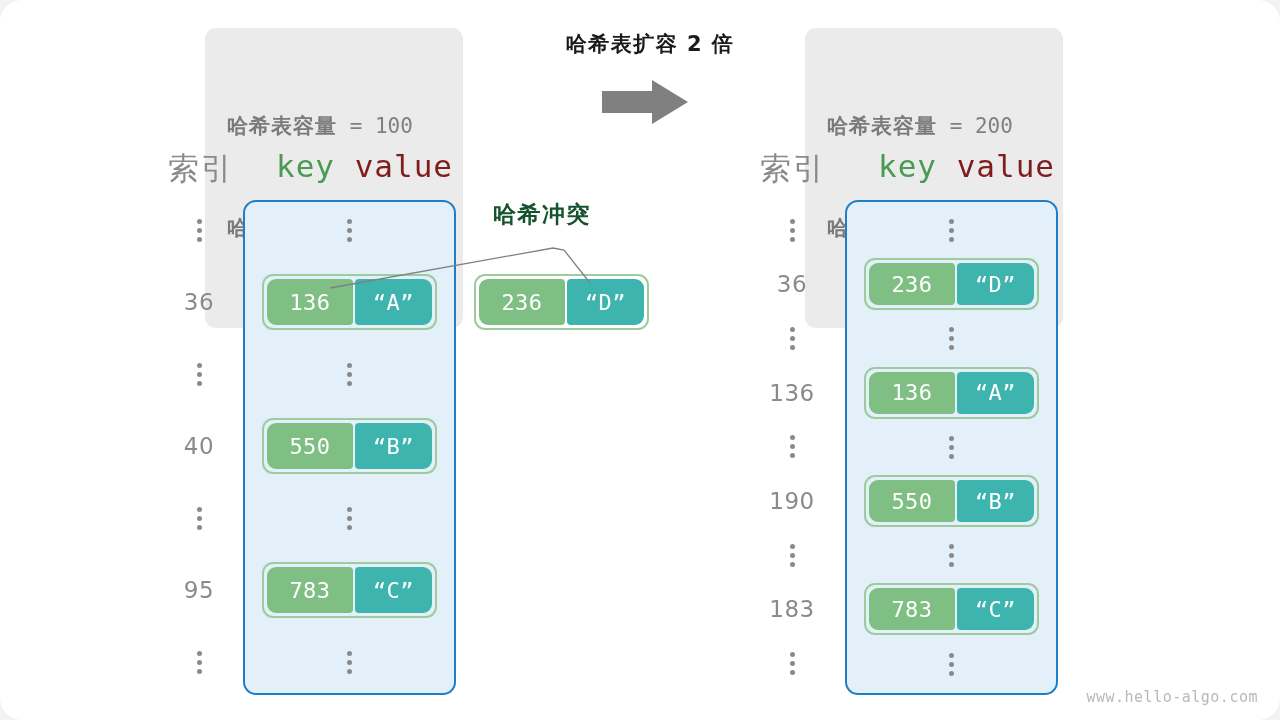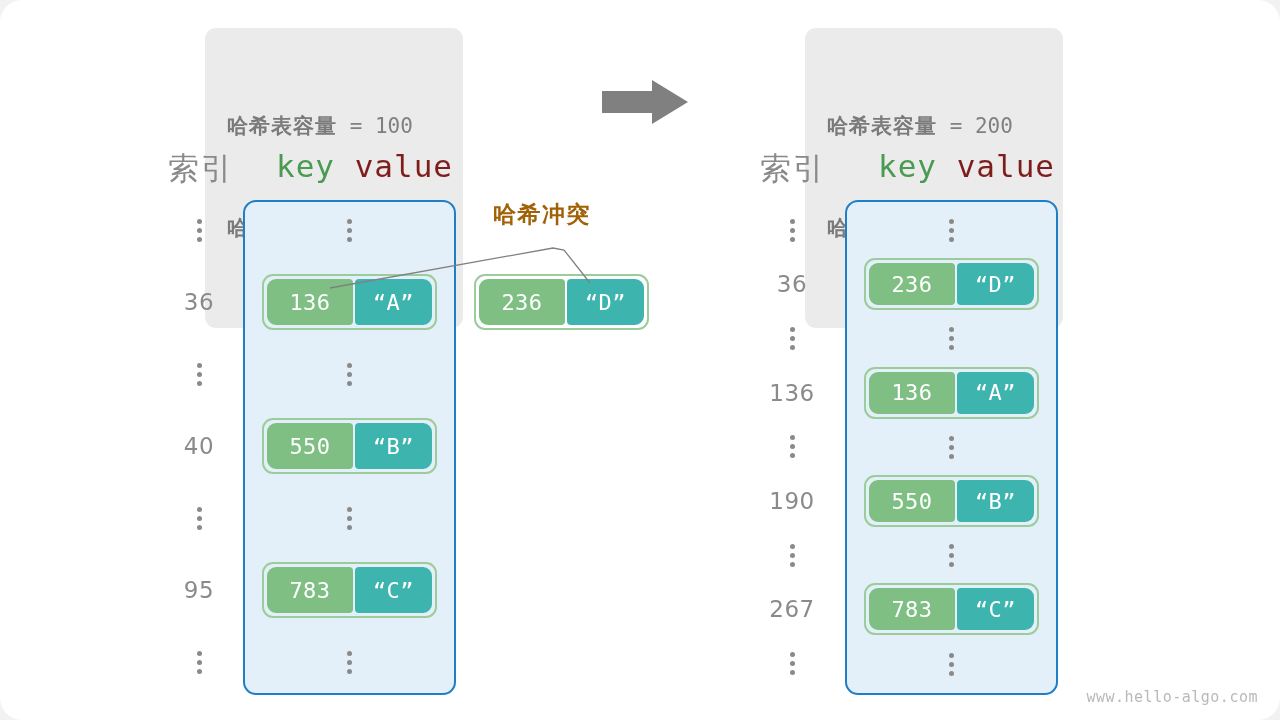--- a/index.html
+++ b/index.html
@@ -135,21 +135,21 @@
     margin-left: 2px;
   }
 
   
   #collision-label {
     position: absolute;
     left: 493px;
     top: 199px;
     font-size: 23px;
     font-weight: bold;
-    color: #a16207;
+    color: #14532d;
     letter-spacing: 1.5px;
     font-family: "DejaVu Sans", "Liberation Sans", sans-serif;
   }
   #collision-lines {
     position: absolute;
     left: 0; top: 0;
     width: 1280px; height: 720px;
     pointer-events: none;
   }
 
@@ -167,20 +167,21 @@
 </head>
 <body>
 
 <div id="canvas">
 
   <div class="info-box" id="info-left">
     <span class="ln"><span class="cjk">哈希表容量</span><span> = 100</span></span>
     <span class="ln"><span class="cjk">哈希函数</span><span> key % 100</span></span>
   </div>
 
+  <div id="center-title">哈希表扩容 2 倍</div>
   <svg id="arrow-right-icon" viewBox="0 0 90 48">
     <path d="M2 13 L52 13 L52 2 L88 24 L52 46 L52 35 L2 35 Z" fill="#808080"></path>
   </svg>
 
   <div class="info-box" id="info-right">
     <span class="ln"><span class="cjk">哈希表容量</span><span> = 200</span></span>
     <span class="ln"><span class="cjk">哈希函数</span><span> key % 200</span></span>
   </div>
 
   <div class="col-head idx" style="left:168px; top:148px;">索引</div>
@@ -337,21 +338,21 @@
           <i></i>
         </div>
       </div>
       <div style="position: absolute; left: 845px; width: 213px; top: 544.2px; display: flex; justify-content: center;">
         <div class="vdots">
           <i></i>
           <i></i>
           <i></i>
         </div>
       </div>
-      <div class="idx-label" style="left: 752px; width: 80px; top: 594.4px; height: 30px; display: flex; align-items: center; justify-content: center;">267</div>
+      <div class="idx-label" style="left: 752px; width: 80px; top: 594.4px; height: 30px; display: flex; align-items: center; justify-content: center;">183</div>
       <div class="pair" style="left: 864px; top: 583.4px; width: 175px; height: 52px;">
         <div class="key" style="width: 86px;">783</div>
         <div class="val" style="flex: 1 1 0%;">“C”</div>
       </div>
       <div class="idx-label" style="left: 752px; width: 80px; top: 648.6px; height: 30px; display: flex; align-items: center; justify-content: center;">
         <div class="vdots">
           <i></i>
           <i></i>
           <i></i>
         </div>

